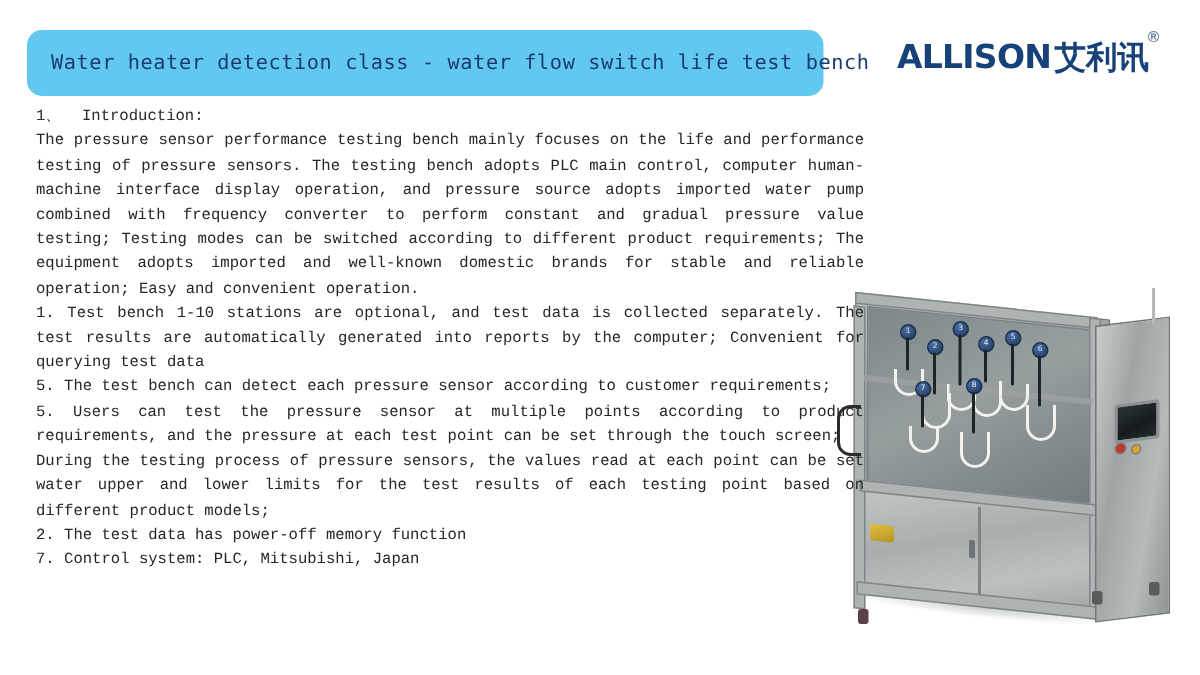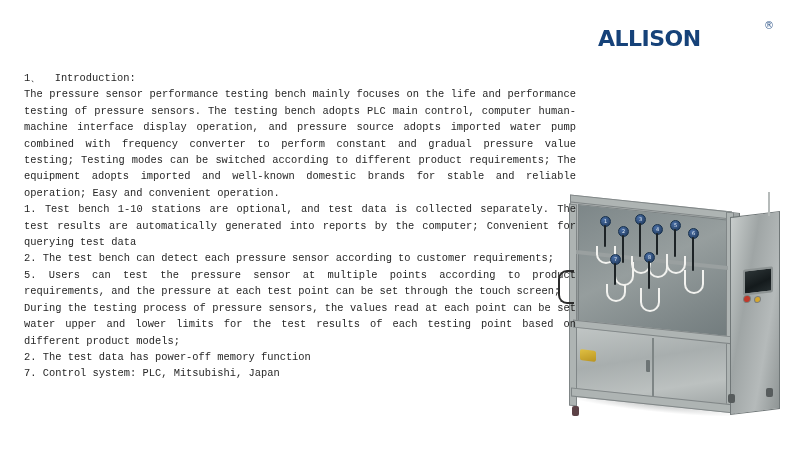--- a/index.html
+++ b/index.html
@@ -171,37 +171,41 @@
     transform:skewY(6deg);
   }
 </style>
 </head>
 <body>
 
 <div class="page">
 
   <div class="header">
 
+    <div class="title-banner">
+      <div class="title-text">Water heater detection class - water flow switch life test bench</div>
+    </div>
 
     <div class="logo">
       <div class="logo-word">ALLISON</div>
+      <div class="logo-cn">艾利讯</div>
       <div class="logo-reg">®</div>
     </div>
 
   </div>
 
   <div class="copy">
 
     <p class="head"><span class="num">1、</span><span class="gap"></span><span>Introduction:</span></p>
 
     <p>The pressure sensor performance testing bench mainly focuses on the life and performance testing of pressure sensors. The testing bench adopts PLC main control, computer human-machine interface display operation, and pressure source adopts imported water pump combined with frequency converter to perform constant and gradual pressure value testing; Testing modes can be switched according to different product requirements; The equipment adopts imported and well-known domestic brands for stable and reliable operation; Easy and convenient operation.</p>
 
 
     <p>1. Test bench 1-10 stations are optional, and test data is collected separately. The test results are automatically generated into reports by the computer; Convenient for querying test data</p>
-    <p>2. The test bench can detect each pressure sensor according to customer requirements;</p>
+    <p>5. The test bench can detect each pressure sensor according to customer requirements;</p>
     <p>5. Users can test the pressure sensor at multiple points according to product requirements, and the pressure at each test point can be set through the touch screen;</p>
     <p>During the testing process of pressure sensors, the values read at each point can be set water upper and lower limits for the test results of each testing point based on different product models;</p>
     <p>2. The test data has power-off memory function</p>
     <p>7. Control system: PLC, Mitsubishi, Japan</p>
 
   </div>
 
   <div class="photo">
 
     <div class="ph shadow"></div>

